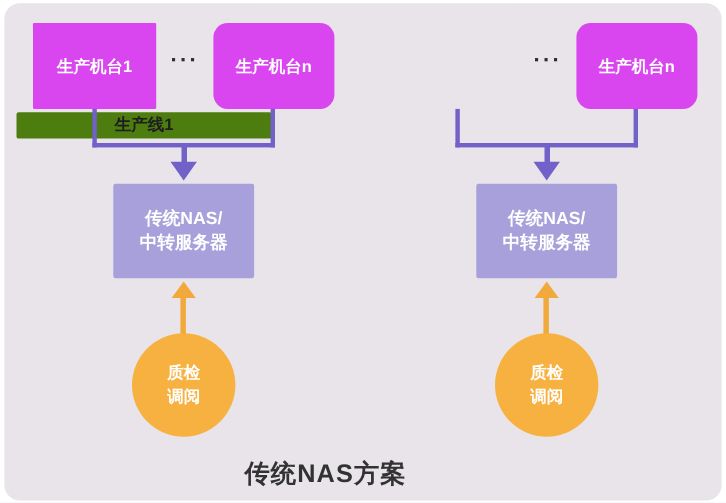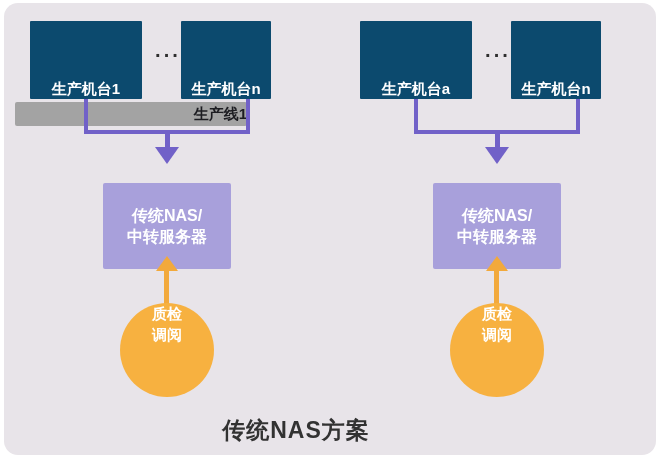--- a/index.html
+++ b/index.html
@@ -22,45 +22,45 @@
     position: absolute;
     top: 0; width: 330px; height: 410px;
     z-index: 1;
   }
   .group-left  { left: 0; }
   .group-right { left: 330px; }
 
   .machine-box {
     position: absolute;
     top: 21px; height: 78px;
-    background: #0c4a6e;
-    display: flex; align-items: flex-end; justify-content: center;
+    background: #d946ef;
+    display: flex; align-items: center; justify-content: center;
     color: #ffffff;
     font-size: 15px; font-weight: 600;
     border-radius: 1px;
   }
   .machine-1 { left: 30px;  width: 112px; }
-  .machine-2 { left: 181px; width: 90px; }
+  .machine-2 { left: 194px; width: 110px; border-radius: 13px; }
 
   .dots {
     position: absolute;
     left: 144px; top: 44px; width: 48px;
     text-align: center;
     color: #2e2e2e;
     font-size: 20px; font-weight: 700;
     letter-spacing: 2px;
   }
 
   .line-bar {
     position: absolute;
     left: 15px; top: 102px;
     width: 232px; height: 24px;
-    background: #a3a3a3;
+    background: #4d7c0f;
     border-radius: 2px;
-    text-align: right;
+    text-align: center;
     line-height: 24px;
     color: #1d1d22;
     font-size: 15px; font-weight: 700;
   }
 
   .bracket-v, .bracket-h, .down-shaft, .up-shaft { position: absolute; background: #7161C8; }
   .bracket-v { top: 99px; width: 4px; height: 35px; }
   .bracket-v-left  { left: 84px; }
   .bracket-v-right { left: 246px; }
   .bracket-h { left: 84px; top: 130px; width: 166px; height: 4px; }
@@ -70,21 +70,21 @@
     position: absolute;
     left: 155px; top: 147px;
     width: 0; height: 0;
     border-left: 12px solid transparent;
     border-right: 12px solid transparent;
     border-top: 17px solid #7161C8;
   }
 
   .nas-box {
     position: absolute;
-    left: 103px; top: 183px;
+    left: 103px; top: 167px;
     width: 128px; height: 86px;
     background: #A8A0DB;
     border-radius: 2px;
     display: flex; flex-direction: column;
     align-items: center; justify-content: center;
     color: #ffffff;
     font-size: 16px; font-weight: 700;
     line-height: 21px;
     text-align: left;
   }
@@ -99,21 +99,21 @@
   }
   .up-shaft { left: 164px; top: 269px; width: 5px; height: 36px; background: #F2A93C; }
 
   .qc-circle {
     position: absolute;
     left: 120px; top: 303px;
     width: 94px; height: 94px;
     border-radius: 50%;
     background: #F7B140;
     display: flex; flex-direction: column;
-    align-items: center; justify-content: flex-start;
+    align-items: center; justify-content: center;
     color: #ffffff;
     font-size: 15px; font-weight: 700;
     line-height: 21px;
     text-align: center;
   }
 
   .diagram-title {
     position: absolute;
     left: 0; top: 415px; width: 592px;
     text-align: center;
@@ -154,23 +154,20 @@
   <div class="up-head"></div>
   <div class="up-shaft"></div>
 
   <div class="qc-circle">
     <span>质检</span>
     <span>调阅</span>
   </div>
 </div>
 
 <div class="group group-right">
-  <div class="machine-box machine-1">
-    <span>生产机台a</span>
-  </div>
   <div class="dots">···</div>
   <div class="machine-box machine-2">
     <span>生产机台n</span>
   </div>
 
 
   <div class="bracket-v bracket-v-left"></div>
   <div class="bracket-v bracket-v-right"></div>
   <div class="bracket-h"></div>
   <div class="down-shaft"></div>

